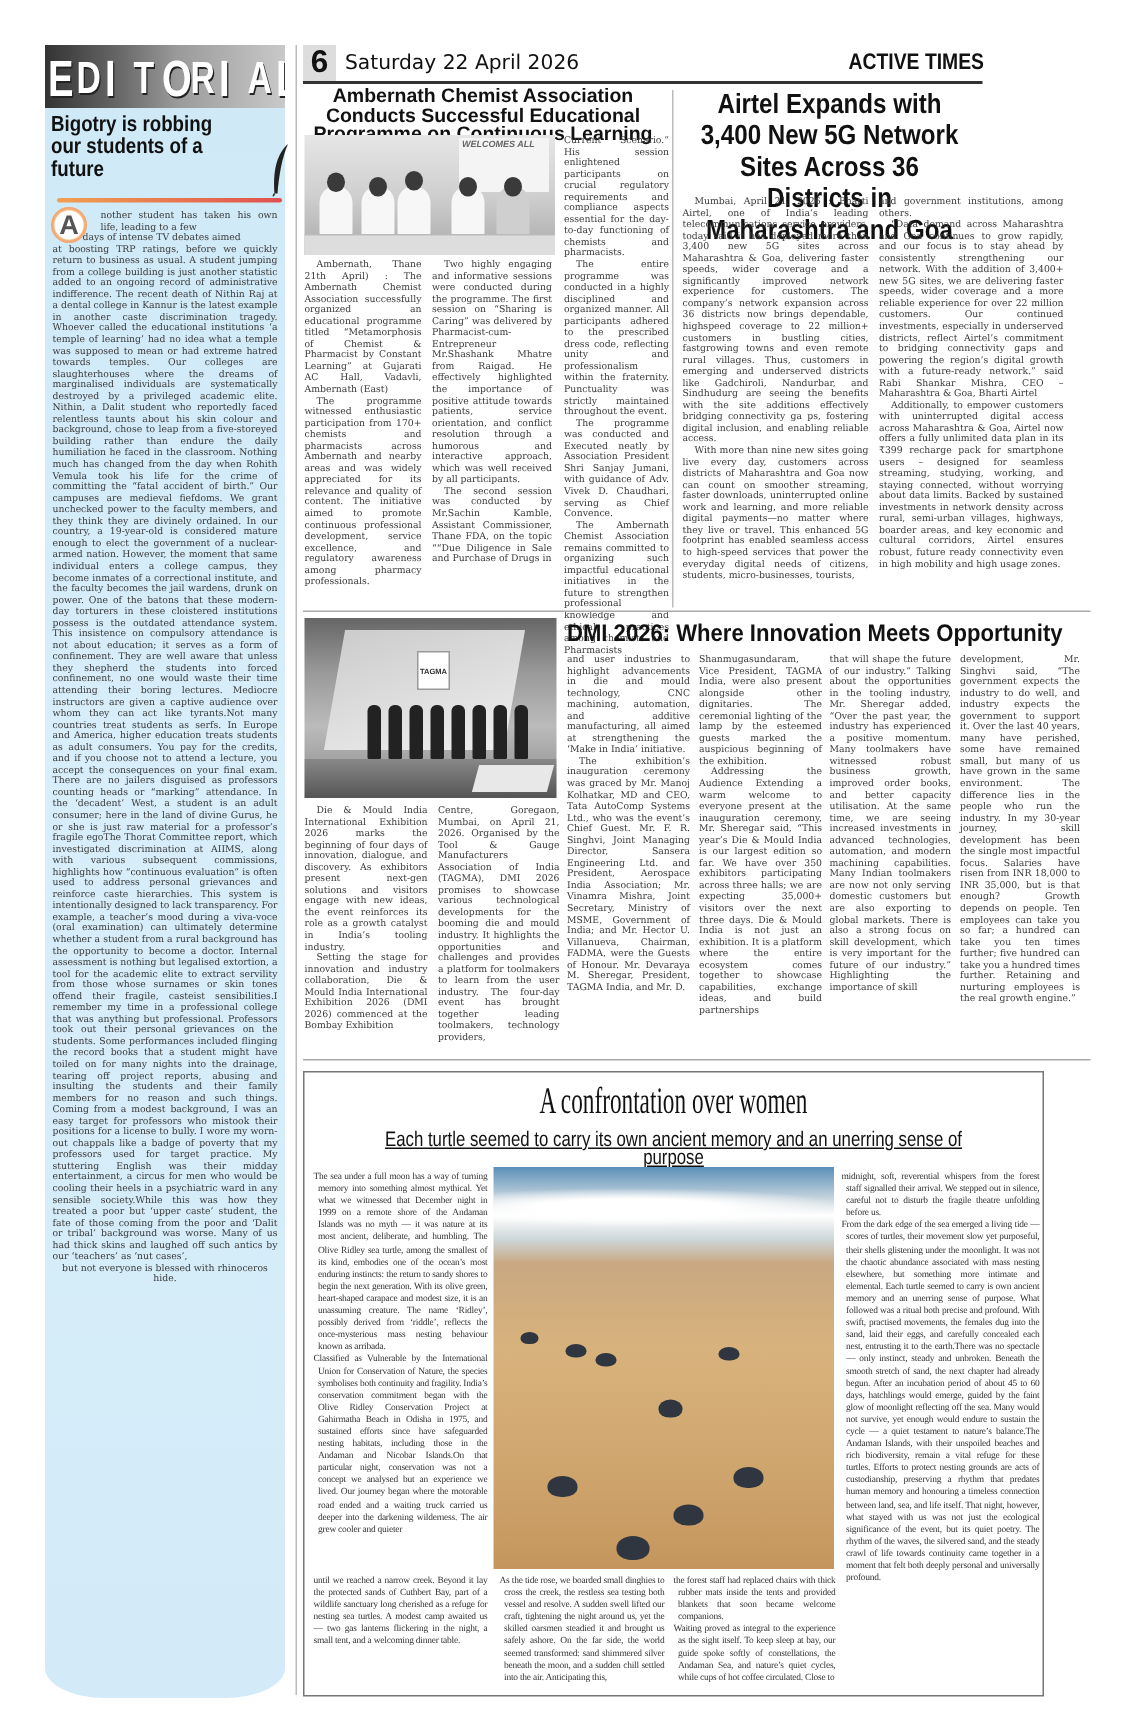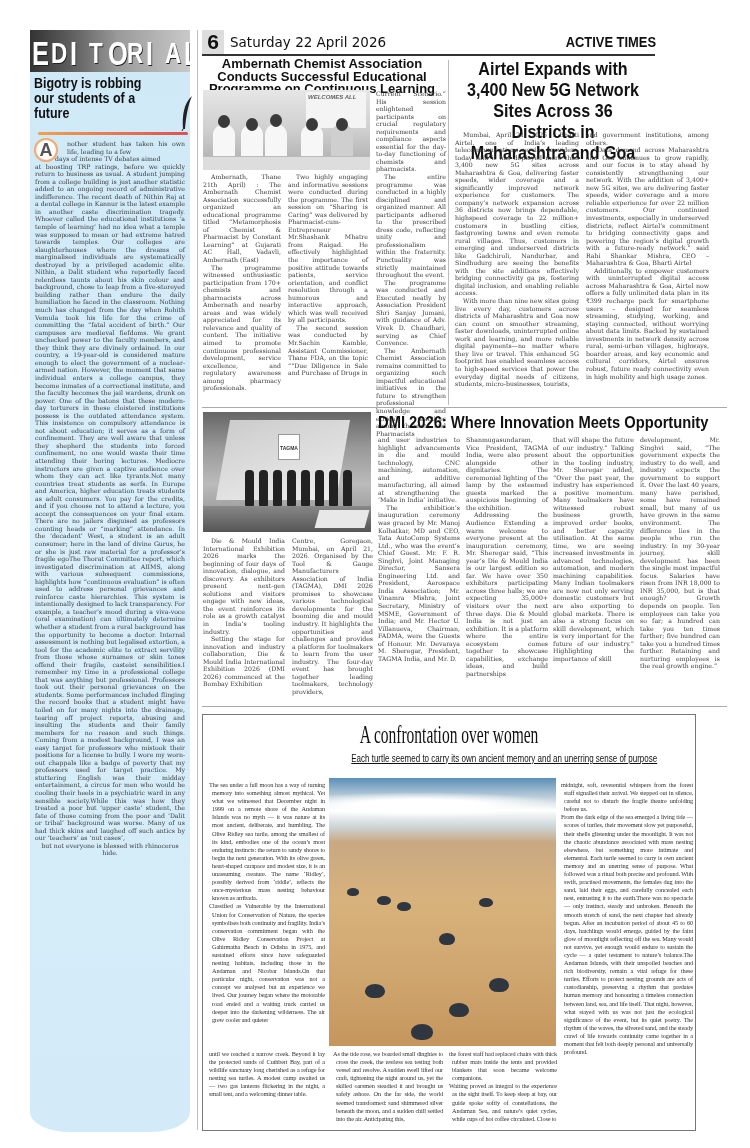--- a/index.html
+++ b/index.html
@@ -74,21 +74,21 @@
   #dmi-col2 { position: absolute; left: 292px; top: 537px; width: 81px; }
   #dmi-col3 { position: absolute; left: 378px; top: 436px; width: 82px; }
   #dmi-col4 { position: absolute; left: 466px; top: 436px; width: 82px; }
   #dmi-col5 { position: absolute; left: 553px; top: 436px; width: 81px; }
   #dmi-col6 { position: absolute; left: 640px; top: 436px; width: 80px; }
 
   
   #conf-box { position: absolute; left: 202px; top: 714px; width: 494px; height: 417px; border: 1px solid #777; }
   #conf-headline { position: absolute; left: 0; top: 4px; width: 100%; text-align: center; font-family: "Liberation Serif", serif; font-size: 25px; line-height: 32px; color: #111;
     transform: scaleX(0.62); transform-origin: center top; }
-  #conf-subhead { position: absolute; left: 0; top: 38px; width: 100%; text-align: right; font-family: "Liberation Sans", sans-serif; font-size: 10px; line-height: 12px; color: #111; }
+  #conf-subhead { position: absolute; left: 0; top: 38px; width: 100%; text-align: center; font-family: "Liberation Sans", sans-serif; font-size: 14px; line-height: 12px; color: #111; }
   #conf-subhead span { text-decoration: underline; display: inline-block; transform: scaleX(0.8); }
   #conf-photo { position: absolute; left: 126px; top: 63px; width: 227px; height: 268px; overflow: hidden;
     background: linear-gradient(180deg, #5a8fb8 0%, #d6dfe4 9%, #ffffff 12%, #cdd6d8 18%, #c9a882 24%, #d8b27c 45%, #cfa56e 75%, #c4965d 100%); }
   #conf-photo .foam { position: absolute; left: -10px; top: 14px; width: 250px; height: 26px; background: radial-gradient(ellipse at 40% 50%, #fff 30%, rgba(255,255,255,0) 70%); }
   #conf-photo .turtle { position: absolute; width: 16px; height: 12px; background: #2f3640; border-radius: 50% 50% 45% 45%; }
   #conf-col1 { position: absolute; left: 6px; top: 66px; width: 116px; }
   #conf-col1b { position: absolute; left: 6px; top: 335px; width: 236px; }
   #conf-col2b { position: absolute; left: 246px; top: 335px; width: 108px; }
   #conf-col2c { position: absolute; left: 130px; top: 335px; width: 110px; }
   #conf-col3 { position: absolute; left: 358px; top: 66px; width: 132px; }

